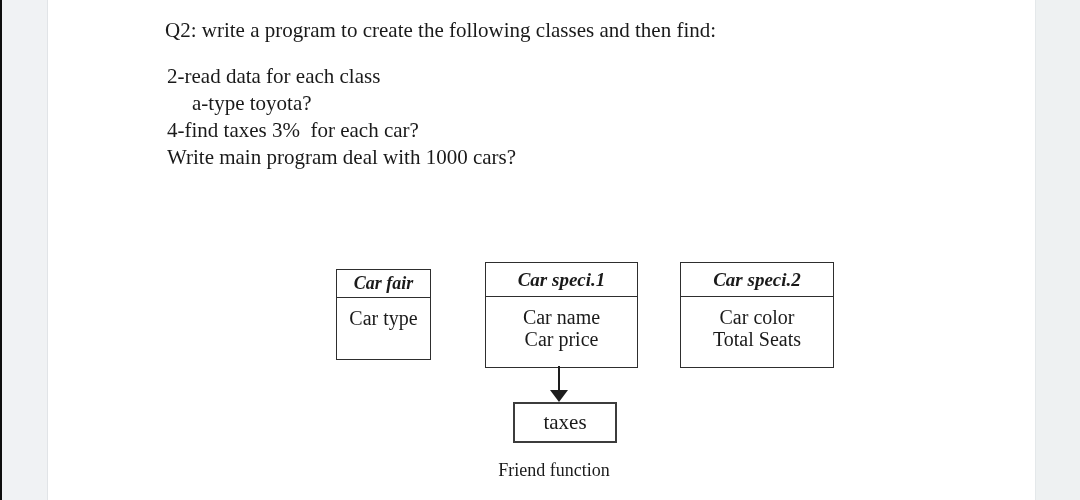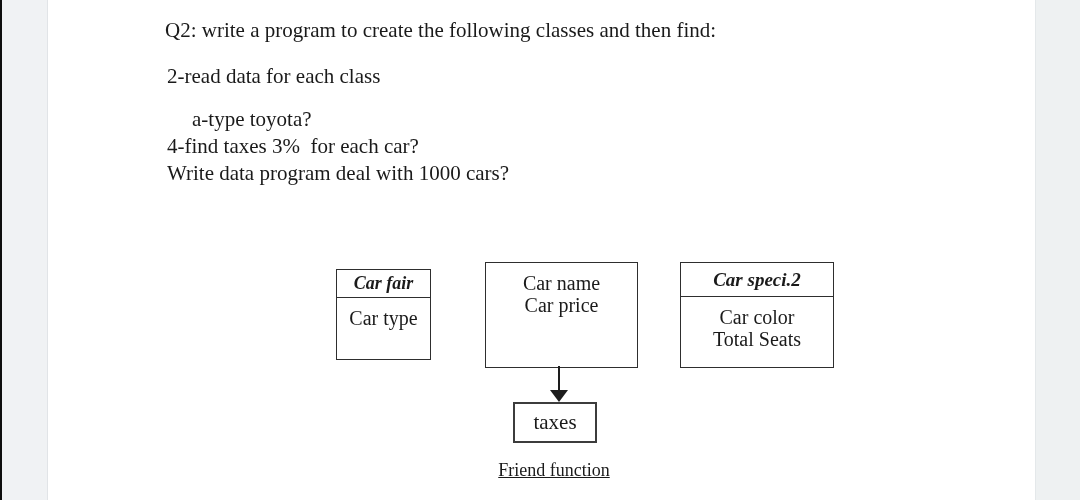--- a/index.html
+++ b/index.html
@@ -21,21 +21,21 @@
   }
   .page-title {
     position:absolute; left:165px; top:17px;
     font-size:21px; line-height:26px; white-space:pre-wrap;
   }
   .question {
     position:absolute; left:167px; top:63px;
     font-size:21px; line-height:27px;
   }
   .q-line { white-space:pre-wrap; }
-  .q-line.indent { padding-left:25px;margin-top:16px; }
+  .q-line.indent { padding-left:25px; }
 
   .cls-box {
     position:absolute; background:#ffffff;
     border:1.5px solid #2e2e2e; box-sizing:border-box;
     text-align:center;
   }
   .cls-header {
     border-bottom:1.5px solid #2e2e2e;
     font-weight:bold; font-style:italic;
     display:flex; align-items:center; justify-content:center;
@@ -52,53 +52,54 @@
   .arrow-stem {
     position:absolute; left:558px; top:366px;
     width:2px; height:25px; background:#1d1d1d;
   }
   .arrow-head {
     position:absolute; left:550px; top:390px; width:0; height:0;
     border-left:9px solid transparent; border-right:9px solid transparent;
     border-top:12px solid #1d1d1d;
   }
   .taxes-box {
-    position:absolute; left:513px; top:402px; width:84px; height:41px;
+    position:absolute; left:513px; top:402px; width:104px; height:41px;
     background:#ffffff; border:2px solid #3c3c3c; box-sizing:border-box;
     display:flex; align-items:center; justify-content:center;
     font-size:21px;
   }
   .caption {
     position:absolute; left:489px; top:460px; width:130px;
-    text-align:center; font-size:18px;text-decoration:underline;
+    text-align:center; font-size:18px;
   }
 </style>
 </head>
 <body>
 
 <div class="left-strip"></div>
 <div class="right-strip"></div>
 
 <div class="page-title">Q2: write a program to create the following classes and then find:</div>
 
 <div class="question">
   <div class="q-line">2-read data for each class</div>
   <div class="q-line indent">a-type toyota?</div>
   <div class="q-line">4-find taxes 3%  for each car?</div>
-  <div class="q-line">Write data program deal with 1000 cars?</div>
+  <div class="q-line">Write main program deal with 1000 cars?</div>
 </div>
 
 <div class="cls-box box1">
   <div class="cls-header">Car fair</div>
   <div class="cls-body">
     <div>Car type</div>
   </div>
 </div>
 
 <div class="cls-box box2">
+  <div class="cls-header">Car speci.1</div>
   <div class="cls-body">
     <div>Car name</div>
     <div>Car price</div>
   </div>
 </div>
 
 <div class="cls-box box3">
   <div class="cls-header">Car speci.2</div>
   <div class="cls-body">
     <div>Car color</div>

